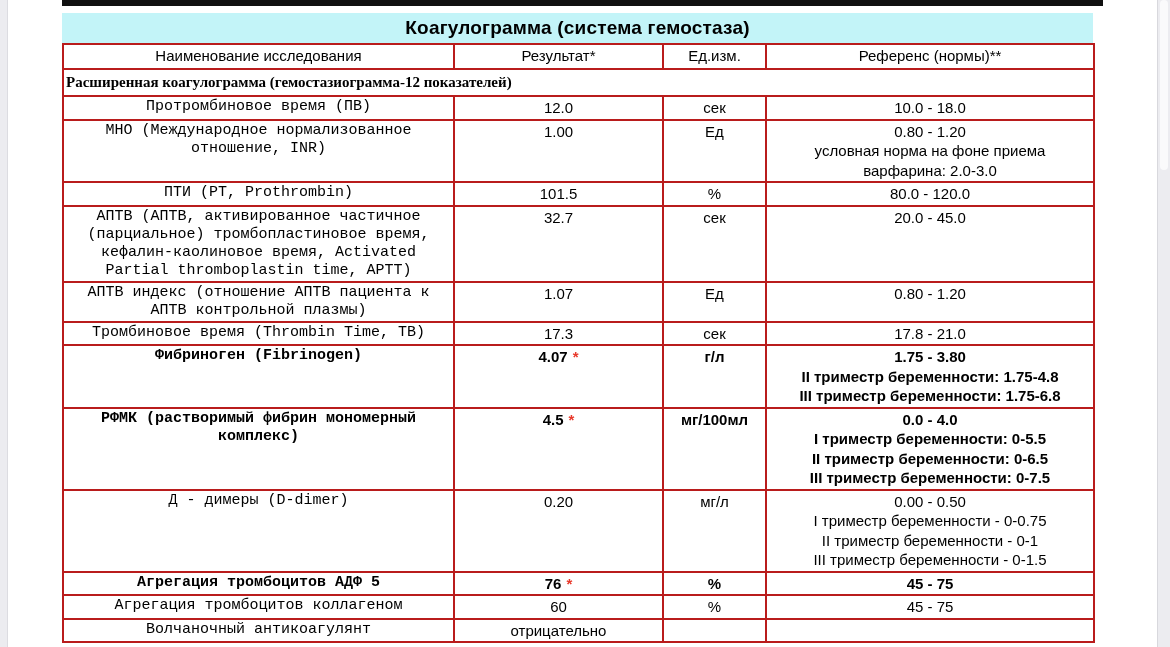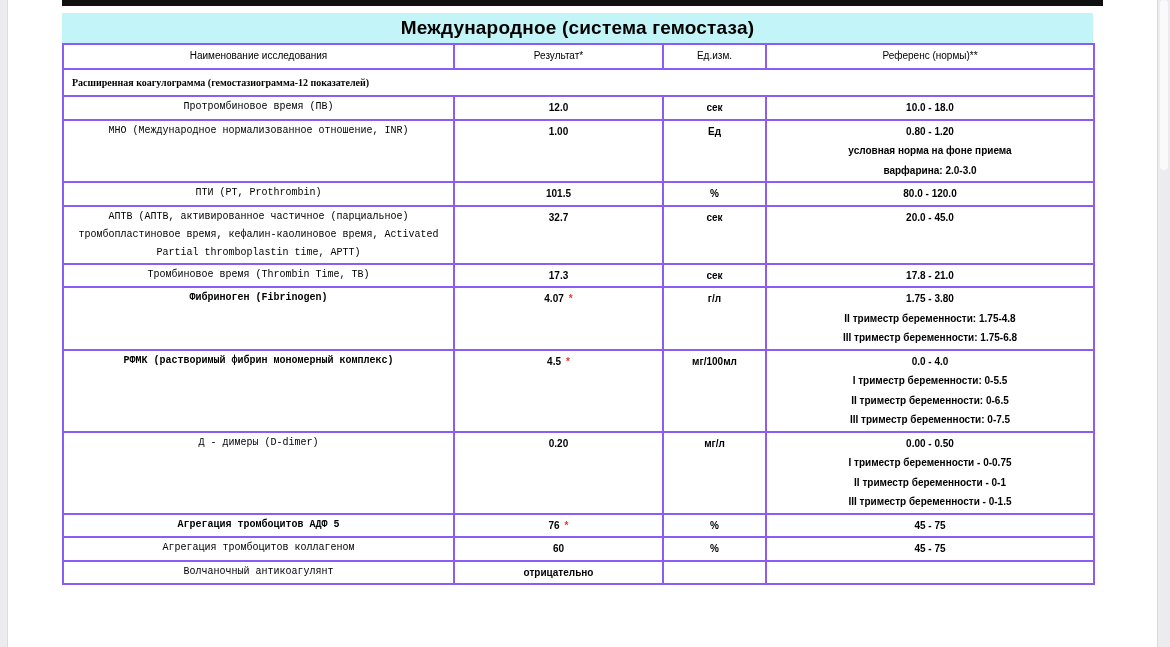--- a/index.html
+++ b/index.html
@@ -24,44 +24,44 @@
   .top-rule { width:1041px; height:6px; background:#101010; }
   .title-band {
     margin-top:7px; width:1031px; height:30px; background:#c3f4f8;
     display:flex; align-items:center; justify-content:center;
     font-weight:bold; font-size:19px; letter-spacing:0.2px;
   }
   table.report {
     border-collapse:collapse; table-layout:fixed; width:1031px;
   }
   table.report th, table.report td {
-    border:2px solid #8b5cf6; padding:1px 8px; vertical-align:top;
-    font-size:10px; overflow:hidden;
+    border:2px solid #b91c1c; padding:1px 2px; vertical-align:top;
+    font-size:15px; overflow:hidden;
   }
   thead th { font-weight:normal; text-align:center; line-height:20px; height:21px; }
   td.section-cell {
     font-family:"Liberation Serif", serif; font-size:20px;
     line-height:23px; text-align:left; font-weight:bold;
   }
   td.c-name { text-align:center; line-height:18px;font-family:Liberation Mono, monospace; }
-  td.c-result, td.c-unit, td.c-ref { text-align:center; line-height:19.5px;font-weight:bold; }
+  td.c-result, td.c-unit, td.c-ref { text-align:center; line-height:19.5px; }
   td.c-ref div { line-height:19.5px; }
   tr.bold td { font-weight:bold;margin-left:40px; }
   .flag { color:#e8392b; font-weight:bold; margin-left:5px; }
 </style>
 </head>
 <body>
 
 <div class="left-strip"></div>
 
 <div class="doc">
   <div class="top-rule"></div>
 
   <div class="title-band">
-    <span>Международное (система гемостаза)</span>
+    <span>Коагулограмма (система гемостаза)</span>
   </div>
 
   <table class="report">
     <colgroup>
       <col style="width:391px">
         <col style="width:209px">
         <col style="width:103px">
         <col style="width:328px">
     </colgroup>
     <thead>
@@ -101,20 +101,28 @@
     <td class="c-ref">
             <div>80.0 - 120.0</div>
           </td>
   </tr>
         <tr>
     <td class="c-name"><span>АПТВ (АПТВ, активированное частичное (парциальное) тромбопластиновое время, кефалин-каолиновое время, Activated Partial thromboplastin time, APTT)</span></td>
     <td class="c-result"><span>32.7</span></td>
     <td class="c-unit"><span>сек</span></td>
     <td class="c-ref">
             <div>20.0 - 45.0</div>
+          </td>
+  </tr>
+        <tr>
+    <td class="c-name"><span>АПТВ индекс (отношение АПТВ пациента к АПТВ контрольной плазмы)</span></td>
+    <td class="c-result"><span>1.07</span></td>
+    <td class="c-unit"><span>Ед</span></td>
+    <td class="c-ref">
+            <div>0.80 - 1.20</div>
           </td>
   </tr>
         <tr>
     <td class="c-name"><span>Тромбиновое время (Thrombin Time, ТВ)</span></td>
     <td class="c-result"><span>17.3</span></td>
     <td class="c-unit"><span>сек</span></td>
     <td class="c-ref">
             <div>17.8 - 21.0</div>
           </td>
   </tr>

